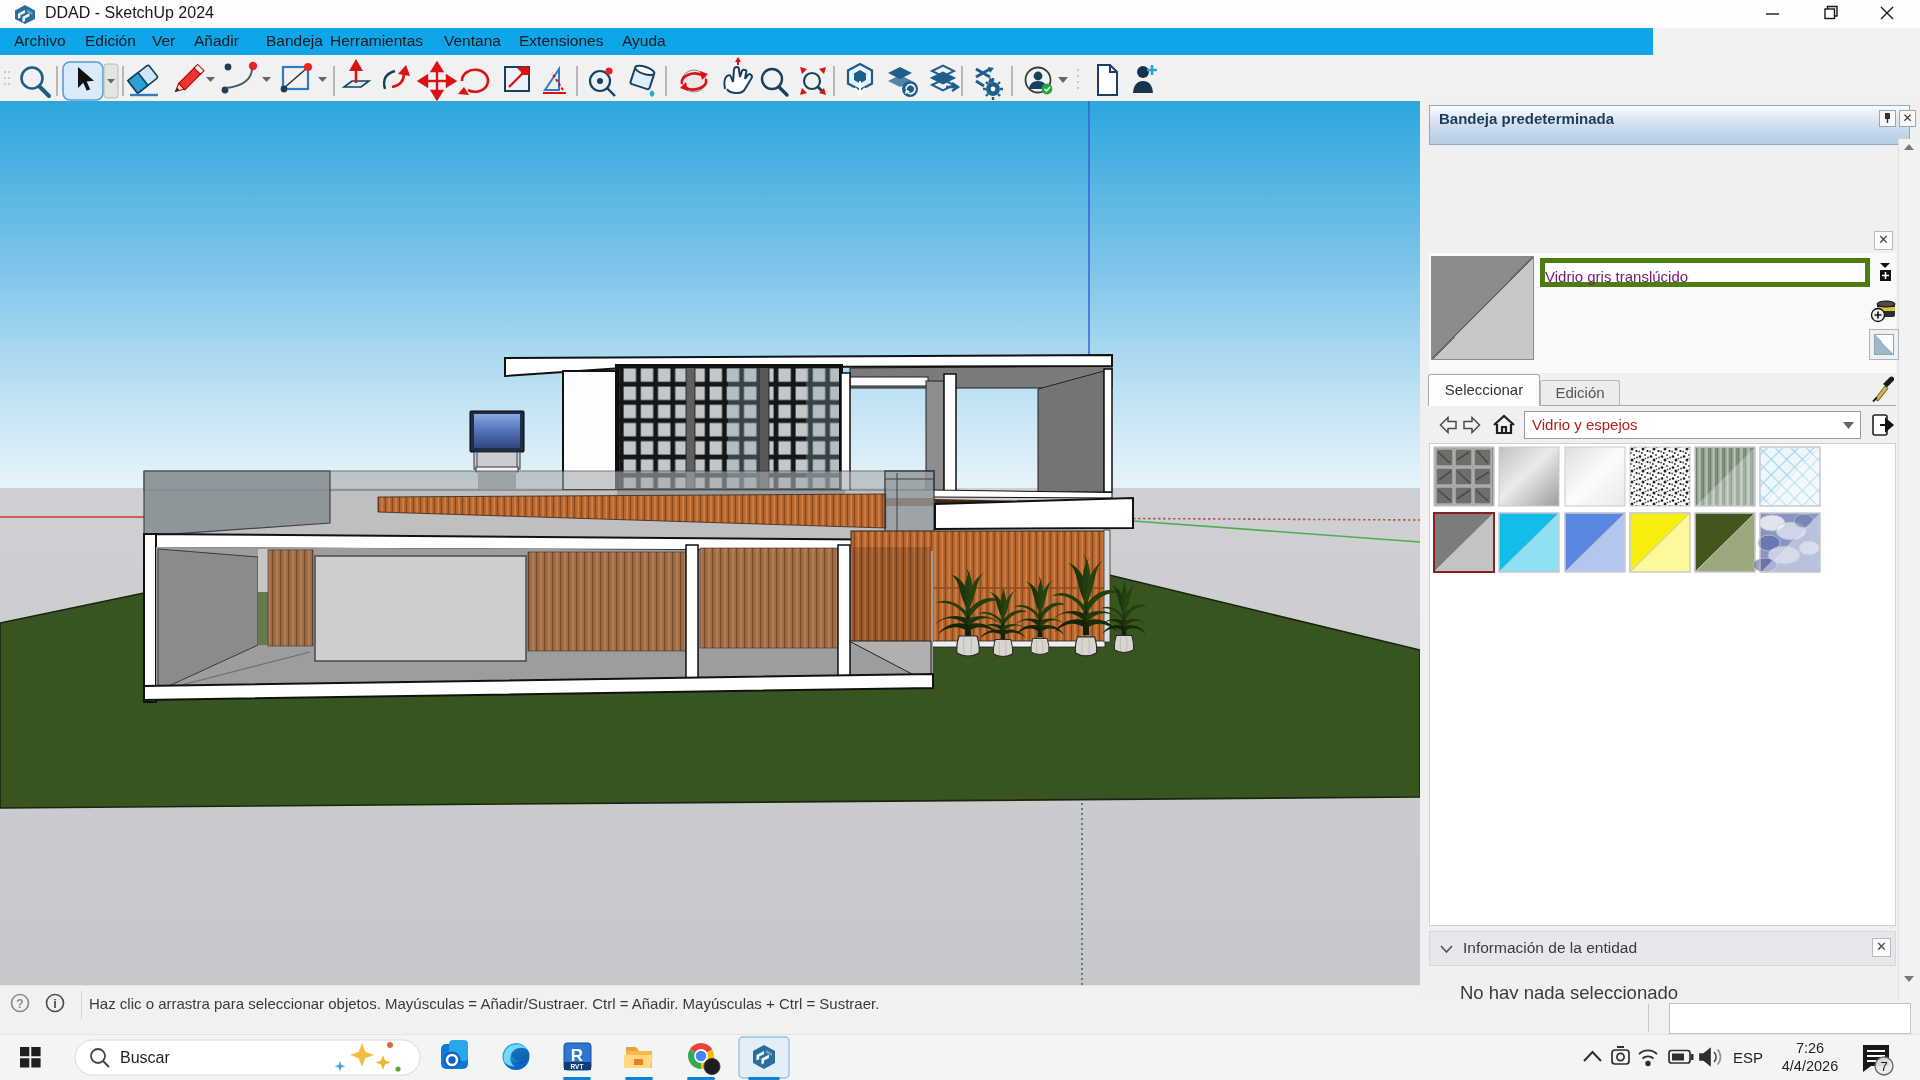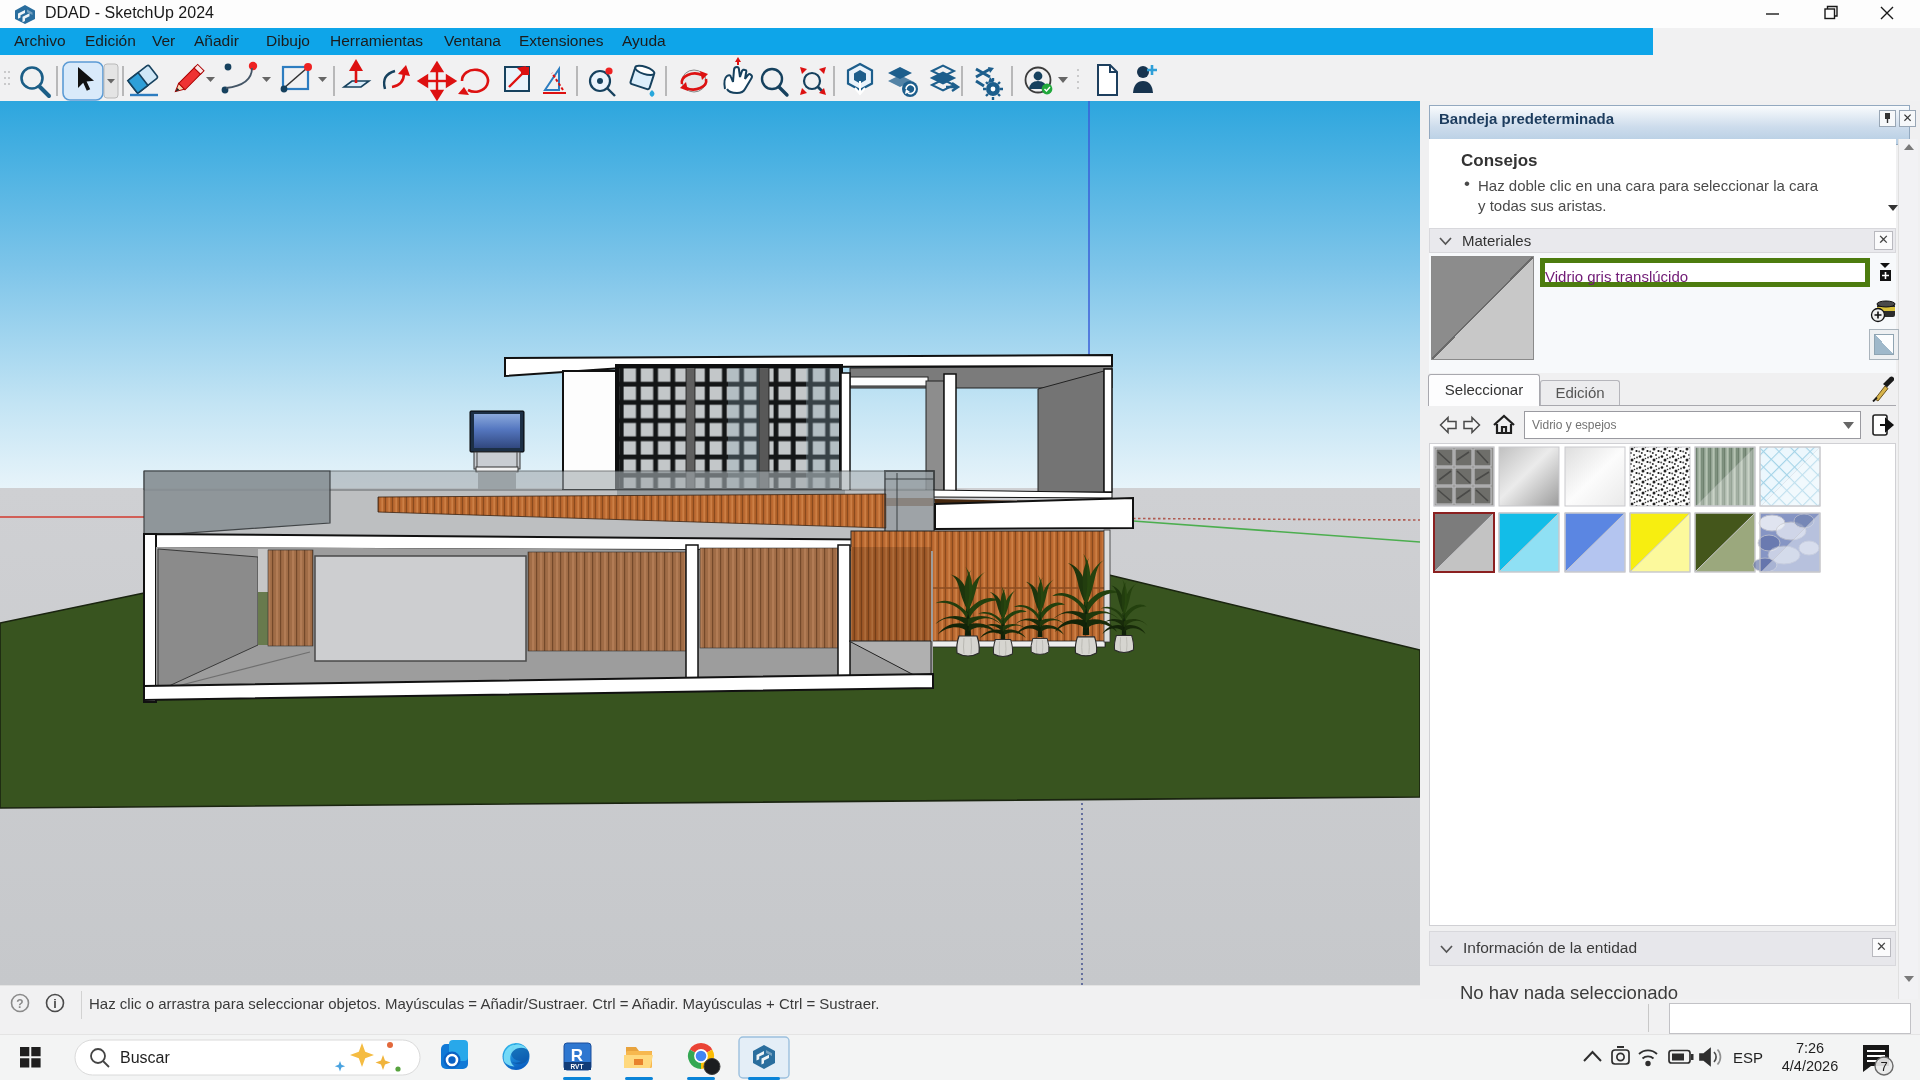--- a/index.html
+++ b/index.html
@@ -28,21 +28,21 @@
   <rect x="70" y="9" width="9.5" height="9.5" fill="none" stroke="#1a1a1a" stroke-width="1.4"></rect>
   <path d="M72.5 9 L72.5 6.5 L82 6.5 L82 16 L79.5 16" fill="none" stroke="#1a1a1a" stroke-width="1.4"></path>
   <path d="M126 7 L138 19 M138 7 L126 19" stroke="#1a1a1a" stroke-width="1.4"></path>
  </svg>
 </div>
 <div id="menubar">
  <span style="left:14px">Archivo</span>
     <span style="left:85px">Edición</span>
     <span style="left:152px">Ver</span>
  <span style="left:194px">Añadir</span>
-    <span style="left:266px">Dibujo</span>
+    <span style="left:266px">Bandeja</span>
     <span style="left:330px">Herramientas</span>
  <span style="left:444px">Ventana</span>
     <span style="left:519px">Extensiones</span>
     <span style="left:622px">Ayuda</span>
 </div>
 <div id="toolbar">
 <svg class="abs" style="left:0;top:2px" width="1200" height="46" viewBox="0 0 1200 46">
  <defs>
         <linearGradient id="edg" x1="0" y1="0" x2=".4" y2="1">
           <stop offset="0" stop-color="#35c1f1"></stop>
@@ -332,40 +332,27 @@
  <div class="abs" style="left:1669px;top:17px;width:242px;height:31px;background:#fff;border:1px solid #c2c2c6"></div>
  <div class="abs" style="left:1648px;top:18px;width:1px;height:28px;background:#c8c8c8"></div>
 </div>
 <div id="panel" style="z-index:5">
  <div class="abs" style="left:9px;top:4px;width:481px;height:40px;background:linear-gradient(#f9fbfd,#cddcec 55%,#b5cde3);border:1px solid #93a9c0;line-height:26px;padding-left:9px;font-size:15px;font-weight:bold;color:#1c3c5e">Bandeja predeterminada</div>
  <div class="pbtn" style="left:459px;top:9px"><svg width="13" height="13" viewBox="0 0 13 13">
         <rect x="4" y="2" width="5" height="6" fill="#333"></rect>
         <line x1="6.5" y1="8" x2="6.5" y2="12" stroke="#333" stroke-width="1.4"></line>
       </svg></div>
  <div class="pbtn" style="left:479px;top:9px;font-size:12px">✕</div>
- <div class="abs" style="left:9px;top:38px;width:467px;height:90px;background:#fff">
-  <div class="abs" style="left:32px;top:12px;font-size:17px;font-weight:bold;color:#333">Consejos</div>
-  <div class="abs" style="left:49px;top:37px;font-size:15px;color:#4a4a4a;line-height:20px"><span style="position:absolute;left:-14px;top:-2px;font-size:17px">•</span>Haz doble clic en una cara para seleccionar la cara<br>y todas sus aristas.</div>
-  <div class="abs" style="left:458px;top:60px"><svg width="12" height="9">
-          <path d="M1 1 l5 6 l5-6 z" fill="#333"></path>
-        </svg></div>
- </div>
  <div class="abs" style="left:478px;top:38px;width:20px;height:860px;background:#f2f2f4;border-left:1px solid #e0e0e0">
   <svg class="abs" style="left:4px;top:3px" width="12" height="10">
         <path d="M1 8 l5-6 l5 6 z" fill="#7a7a7a"></path>
       </svg>
   <svg class="abs" style="left:4px;top:835px" width="12" height="10">
         <path d="M1 2 l5 6 l5-6 z" fill="#7a7a7a"></path>
       </svg>
- </div>
- <div class="abs" style="left:9px;top:127px;width:467px;height:25px;background:#e9e9ed;border:1px solid #d8d8dc">
-  <svg class="abs" style="left:9px;top:7px" width="13" height="10">
-        <path d="M1 2 l5.5 6 l5.5-6" fill="none" stroke="#555" stroke-width="1.7"></path>
-      </svg>
-  <div class="abs" style="left:32px;top:3px;font-size:15px;color:#333">Materiales</div>
  </div>
  <div class="hdrx" style="left:454px;top:130px">✕</div>
  <div class="abs" style="left:9px;top:152px;width:467px;height:120px;background:#f7f9fb"></div>
  <div class="abs" style="left:11px;top:155px;width:103px;height:104px;border:1px solid #8a8a8a;background:linear-gradient(to bottom right,#8c8c8c 0 49.4%,#6a6a6a 49.4% 50.6%,#c8c8c8 50.6% 100%)"></div>
  <div class="abs" style="left:120px;top:157px;width:330px;height:29px;background:#fff;border:5px solid #4d7c0f;font-size:15px;color:#701a75;line-height:27px;">Vidrio gris translúcido</div>
  <svg class="abs" style="left:457px;top:160px" width="17" height="26" viewBox="0 0 17 26">
       <path d="M3 2 l5 5 l5-5 z" fill="#111"></path>
       <rect x="3" y="9" width="11" height="11" fill="#111"></rect>
       <path d="M8.5 11 v7 M5 14.5 h7" stroke="#fff" stroke-width="1.6"></path>
     </svg>
@@ -385,21 +372,21 @@
  <svg class="abs" style="left:452px;top:275px" width="22" height="26" viewBox="0 0 22 26">
       <path d="M3 23 L13 10 l3 2.5 L6 25 Z" fill="#d8b44a" stroke="#6b5420"></path>
       <path d="M11 8 l7-7 a2.6 2.6 0 0 1 3.8 3.4 l-6.8 6.8 z" fill="#1a1a1a"></path>
       <path d="M1 25.5 l4-4" stroke="#1a1a1a" stroke-width="1.8"></path>
     </svg>
  <svg class="abs" style="left:16px;top:310px" width="88" height="28" viewBox="0 0 88 28">
   <path d="M12 6.5 L4.5 14 L12 21.5 L12 17.5 L20 17.5 L20 10.5 L12 10.5 Z" fill="#f5f5f5" stroke="#4a4a4a" stroke-width="1.5"></path>
   <path d="M36 6.5 L43.5 14 L36 21.5 L36 17.5 L28 17.5 L28 10.5 L36 10.5 Z" fill="#f5f5f5" stroke="#4a4a4a" stroke-width="1.5"></path>
   <path d="M58 14 L68 5 L78 14 M61 13 v9 h14 v-9 M66 22 v-6 h4 v6" fill="none" stroke="#1f1f1f" stroke-width="2.2"></path>
  </svg>
- <div class="abs" style="left:104px;top:310px;width:337px;height:28px;background:#fff;border:1px solid #9a9aa0;font-size:12px;color:#737373;line-height:26px;padding-left:7px">Vidrio y espejos
+ <div class="abs" style="left:104px;top:310px;width:337px;height:28px;background:#fff;border:1px solid #9a9aa0;font-size:15px;color:#b91c1c;line-height:26px;padding-left:7px">Vidrio y espejos
   <svg class="abs" style="right:6px;top:10px" width="11" height="8">
         <path d="M0 0 l5.5 7 l5.5-7 z" fill="#666"></path>
       </svg>
  </div>
  <svg class="abs" style="left:450px;top:310px" width="28" height="28" viewBox="0 0 28 28">
       <rect x="3" y="4" width="14" height="20" rx="2" fill="#fff" stroke="#222" stroke-width="1.6"></rect>
       <path d="M10 14 h12 M16 8.5 l6.5 5.5 l-6.5 5.5 z" stroke="#111" stroke-width="2" fill="#111"></path>
     </svg>
  <div class="abs" style="left:9px;top:342px;width:467px;height:483px;background:#fff;border:1px solid #d0d0d4"></div>
  <svg class="abs" style="left:9px;top:342px" width="467" height="483" viewBox="0 0 467 483">

